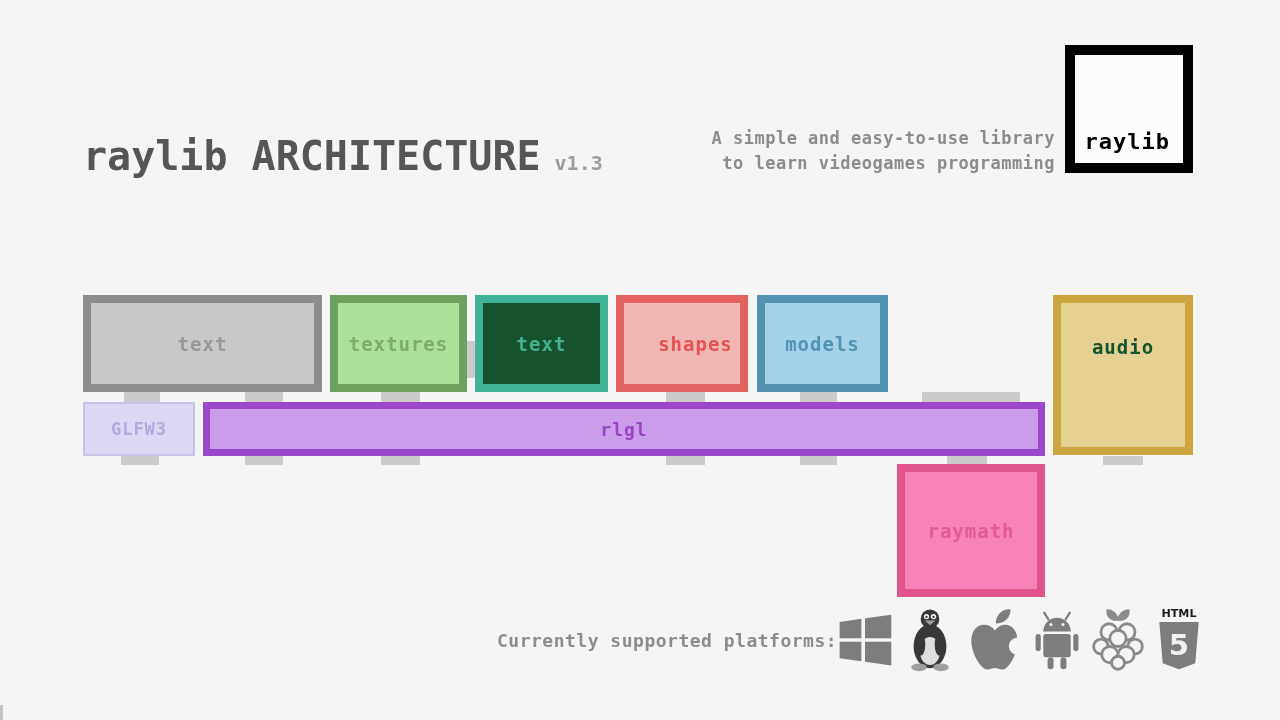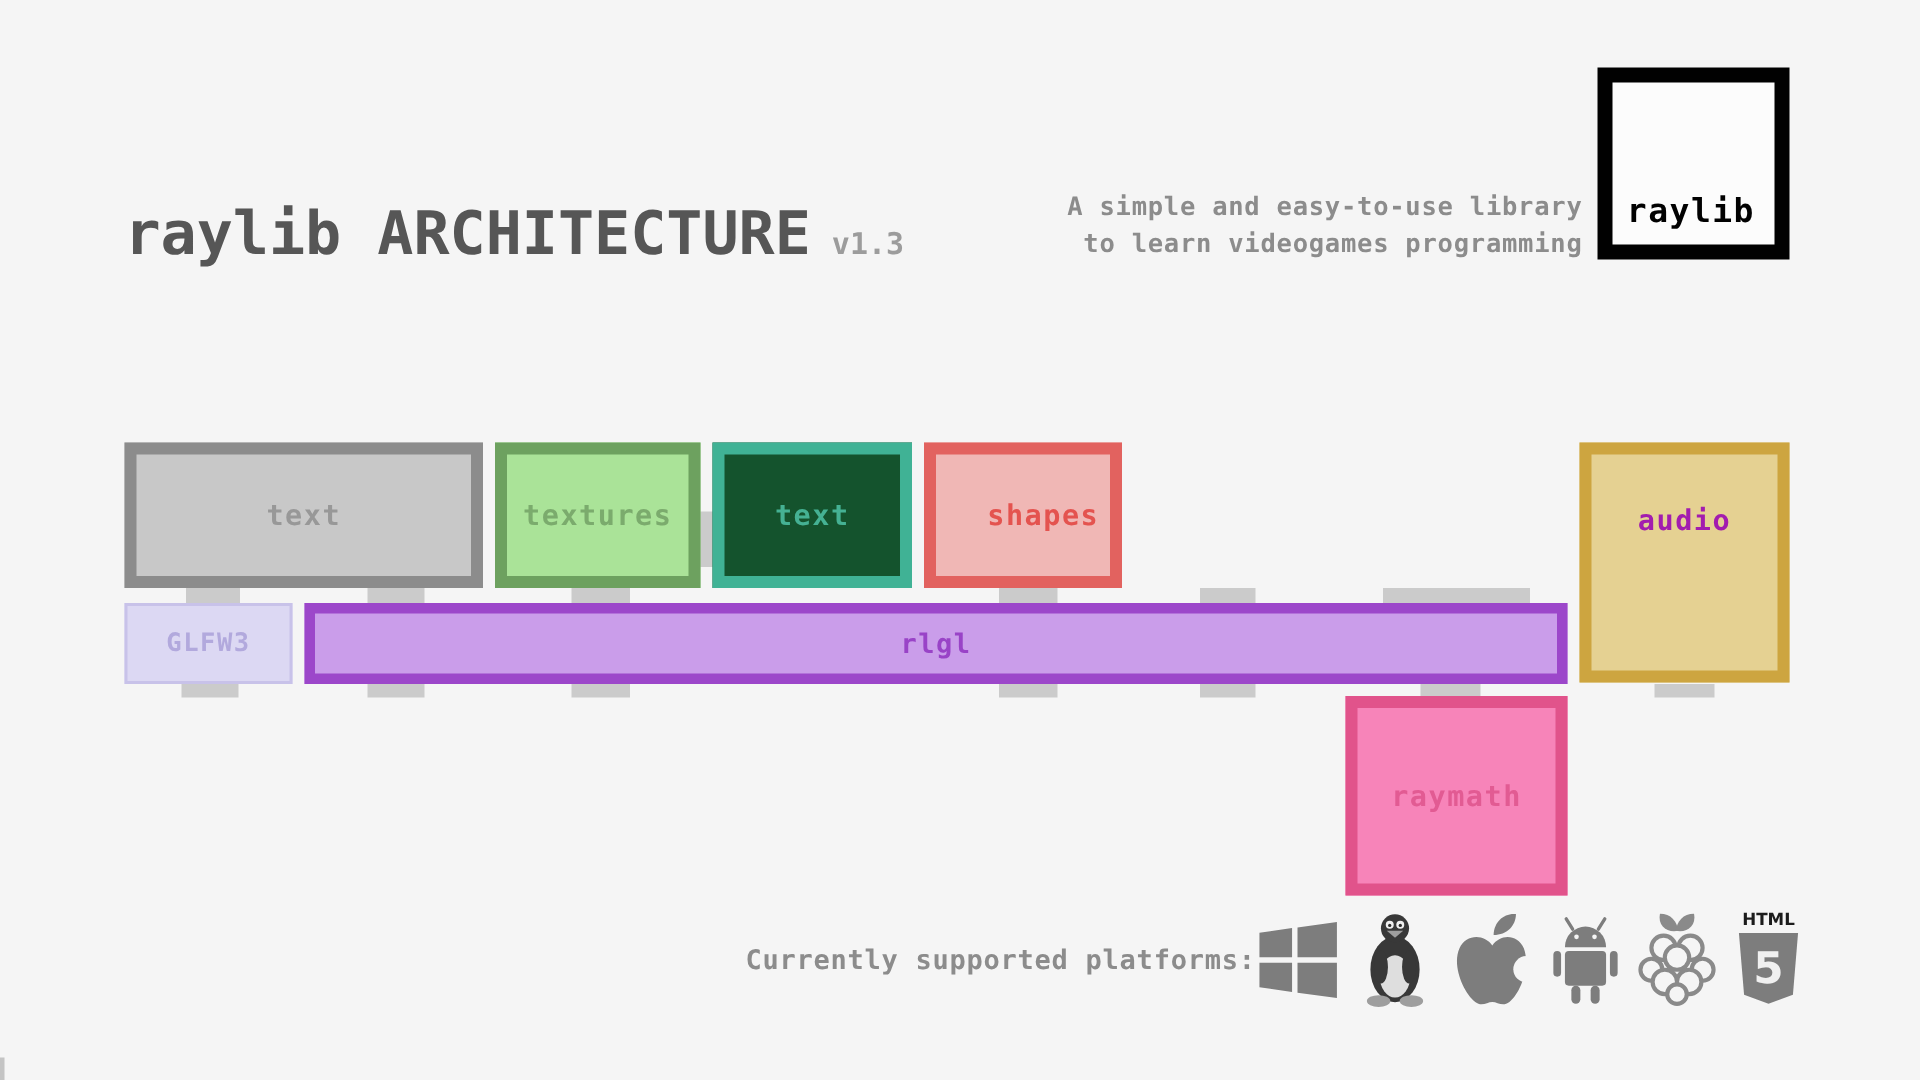--- a/index.html
+++ b/index.html
@@ -74,21 +74,24 @@
   </div>
   <div class="box" id="box-textures" style="background-color: rgb(170, 227, 152); border-color: rgb(109, 161, 95); color: rgb(123, 171, 109);">
     <span>textures</span>
   </div>
   <div class="box" id="box-text" style="background-color: #14532d; border-color: rgb(64, 178, 149); color: rgb(69, 177, 147);">
     <span>text</span>
   </div>
   <div class="box" id="box-shapes" style="background-color: rgb(240, 183, 181); border-color: rgb(226, 98, 95); color: rgb(228, 83, 79);">
     <span>shapes</span>
   </div>
-  <div class="box" id="box-audio" style="background-color: rgb(229, 209, 146); border-color: rgb(205, 165, 64); color: #a21caf;">
+  <div class="box" id="box-models" style="background-color: rgb(164, 211, 231); border-color: rgb(83, 146, 179); color: rgb(79, 147, 181);">
+    <span>models</span>
+  </div>
+  <div class="box" id="box-audio" style="background-color: rgb(229, 209, 146); border-color: rgb(205, 165, 64); color: #14532d;">
     <span>audio</span>
   </div>
 
   <div class="box" id="box-glfw3" style="background-color: rgb(220, 216, 243); border-color: rgb(200, 194, 233); color: rgb(178, 169, 221);">
     <span>GLFW3</span>
   </div>
   <div class="box" id="box-rlgl" style="background-color: rgb(202, 157, 234); border-color: rgb(156, 71, 202); color: rgb(153, 67, 199);">
     <span>rlgl</span>
   </div>
 

